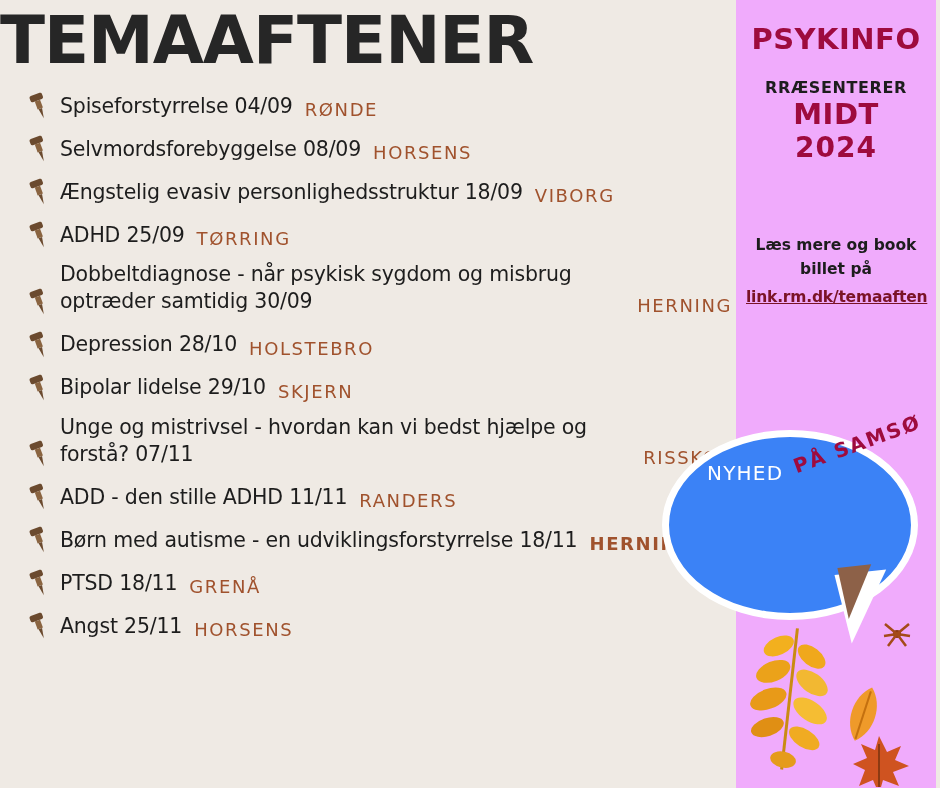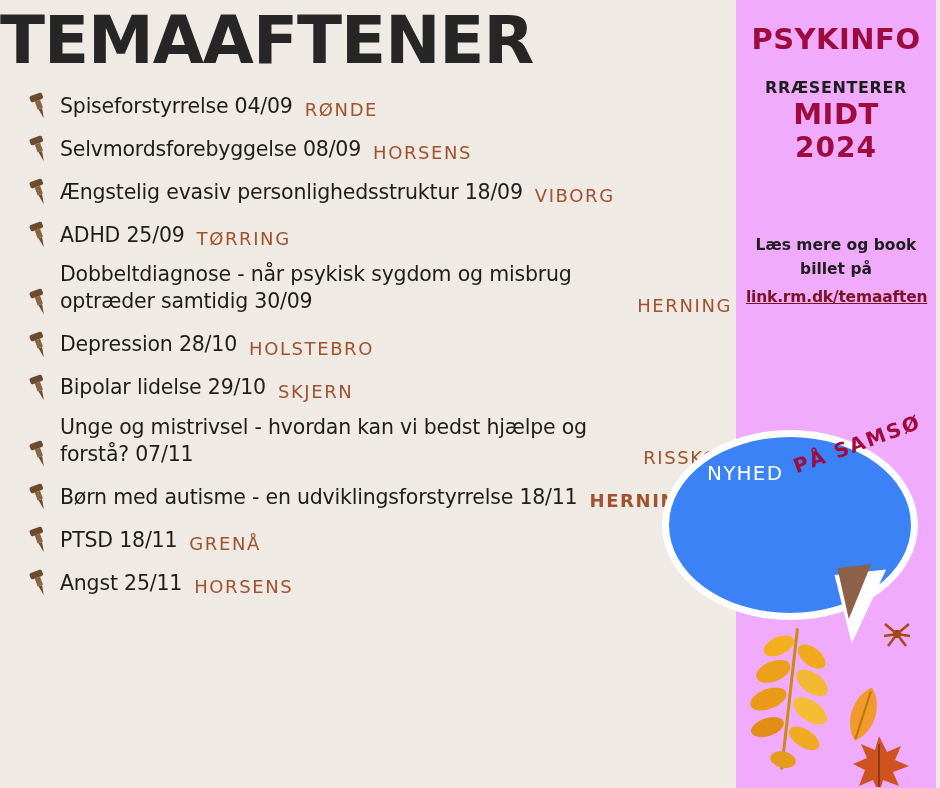--- a/index.html
+++ b/index.html
@@ -299,20 +299,33 @@
                 <rect x="9" y="4" width="14" height="7" rx="2" fill="#6b4a2e"></rect>
                 <rect x="13" y="11" width="6" height="9" fill="#8a6440"></rect>
                 <polygon points="16,31 14,20 18,20" fill="#6b4a2e"></polygon>
               </g>
             </svg>
         </span>
         <span class="event-text">Unge og mistrivsel - hvordan kan vi bedst hjælpe og forstå? 07/11</span>
         <span class="event-city">RISSKOV</span>
       </li>
 
+      <li class="event-row">
+        <span class="pin-icon">
+          <svg viewBox="0 0 32 32" width="30" height="30">
+              <g transform="rotate(-20 16 16)">
+                <rect x="9" y="4" width="14" height="7" rx="2" fill="#6b4a2e"></rect>
+                <rect x="13" y="11" width="6" height="9" fill="#8a6440"></rect>
+                <polygon points="16,31 14,20 18,20" fill="#6b4a2e"></polygon>
+              </g>
+            </svg>
+        </span>
+        <span class="event-text">ADD - den stille ADHD 11/11</span>
+        <span class="event-city">RANDERS</span>
+      </li>
 
       <li class="event-row">
         <span class="pin-icon">
           <svg viewBox="0 0 32 32" width="30" height="30">
               <g transform="rotate(-20 16 16)">
                 <rect x="9" y="4" width="14" height="7" rx="2" fill="#6b4a2e"></rect>
                 <rect x="13" y="11" width="6" height="9" fill="#8a6440"></rect>
                 <polygon points="16,31 14,20 18,20" fill="#6b4a2e"></polygon>
               </g>
             </svg>

